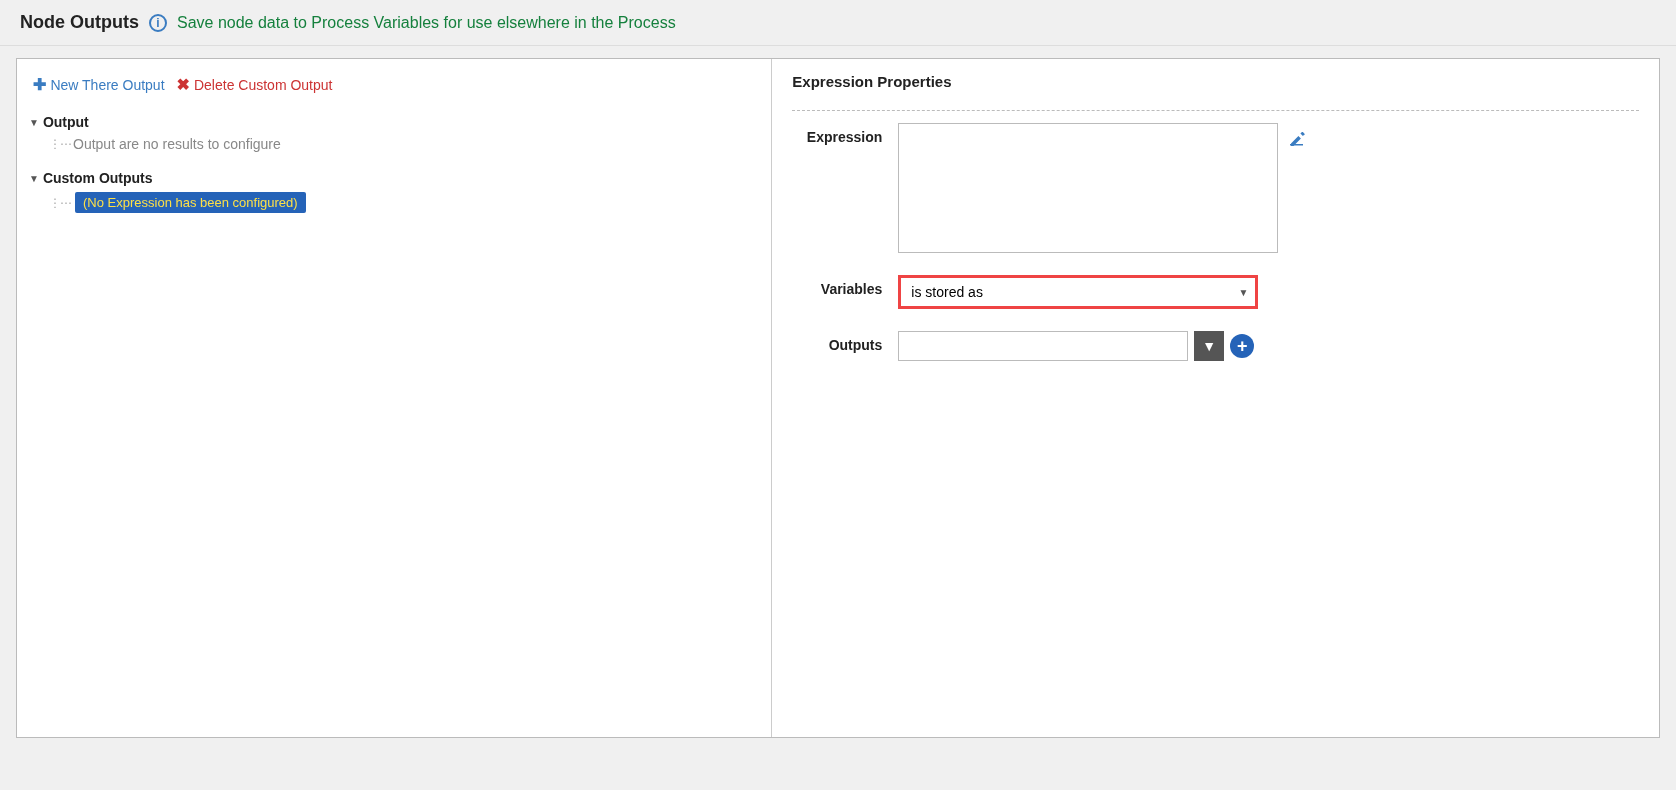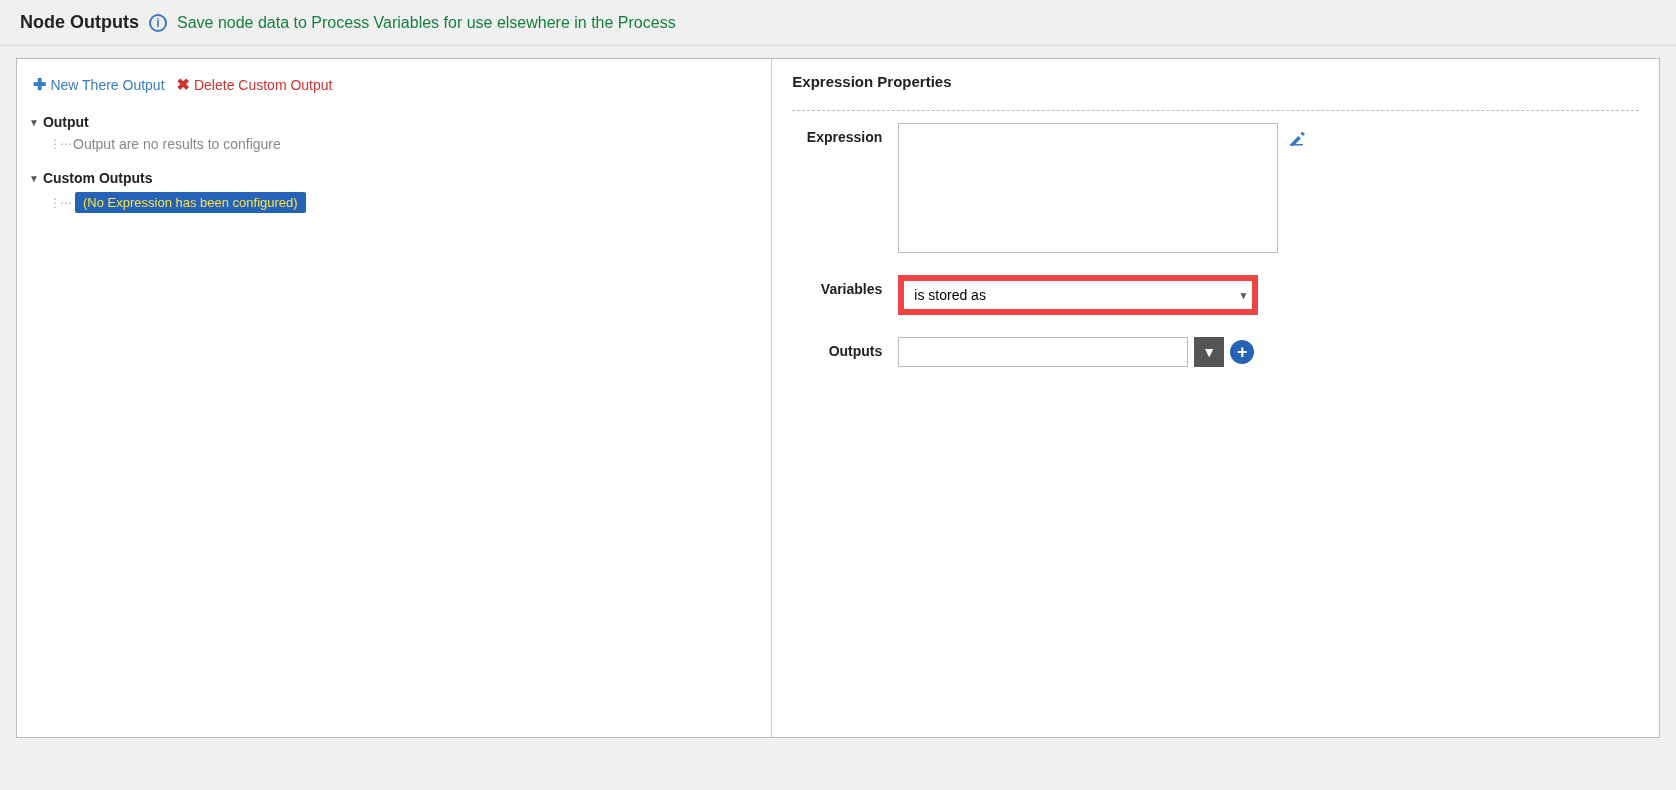--- a/index.html
+++ b/index.html
@@ -237,21 +237,21 @@
       padding: 2px;
       display: flex;
       align-items: center;
       justify-content: center;
       margin-top: 4px;
     }
 
     .operator-select {
       width: 360px;
       padding: 6px 10px;
-      border: 6px solid #ef4444;
+      border: 3px solid #ef4444;
       background: #fff;
       font-size: 14px;
       appearance: none;
       -webkit-appearance: none;
       background-image: none;
       cursor: pointer;
       outline: none;
     }
 
     .select-wrapper {

